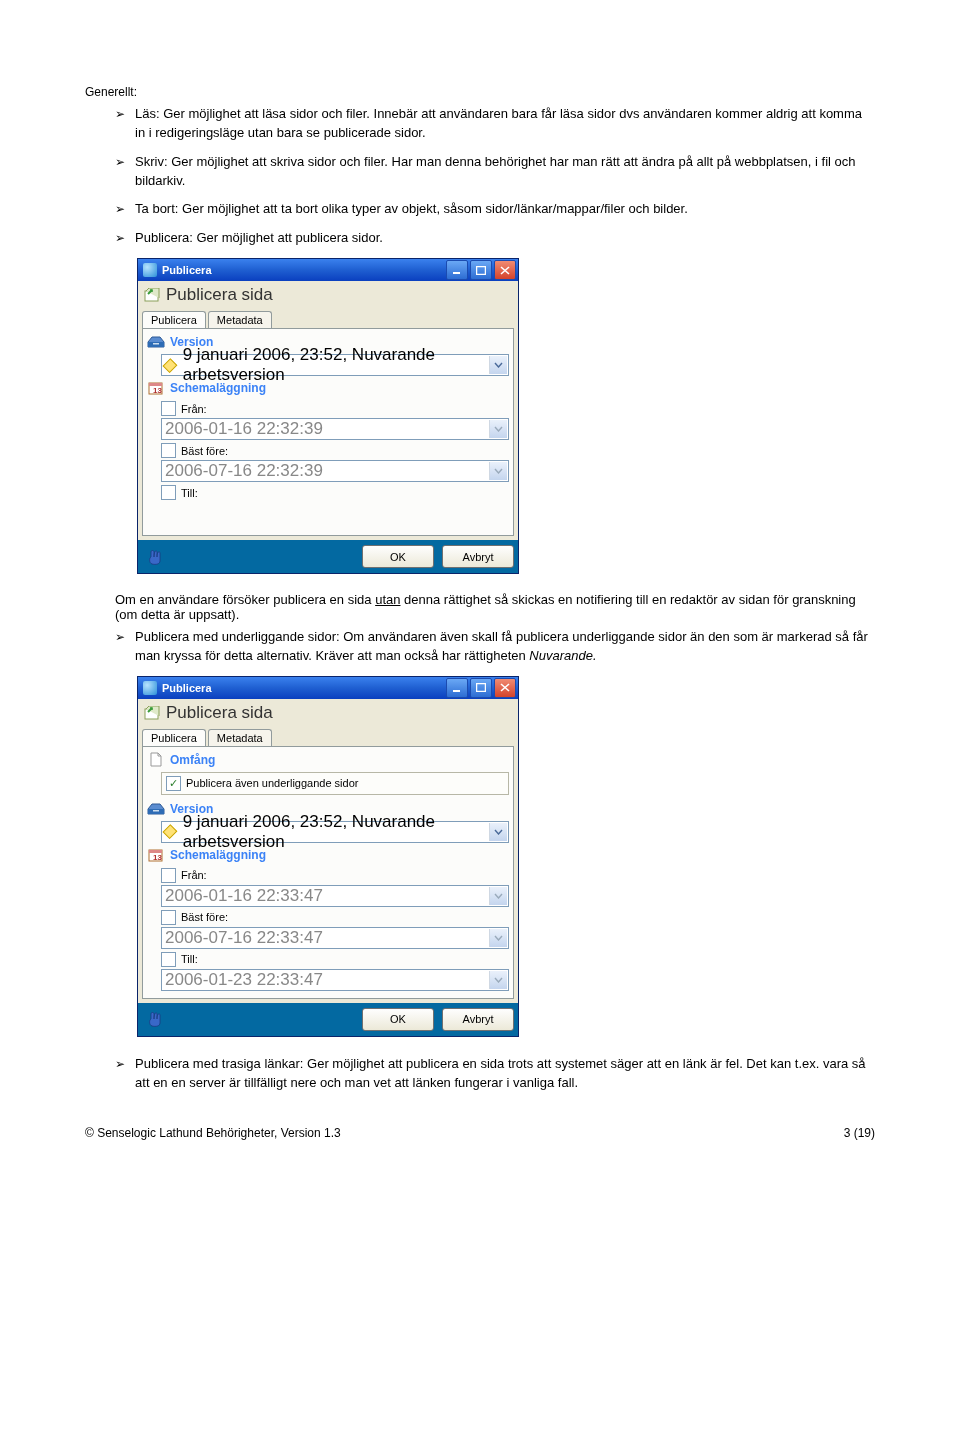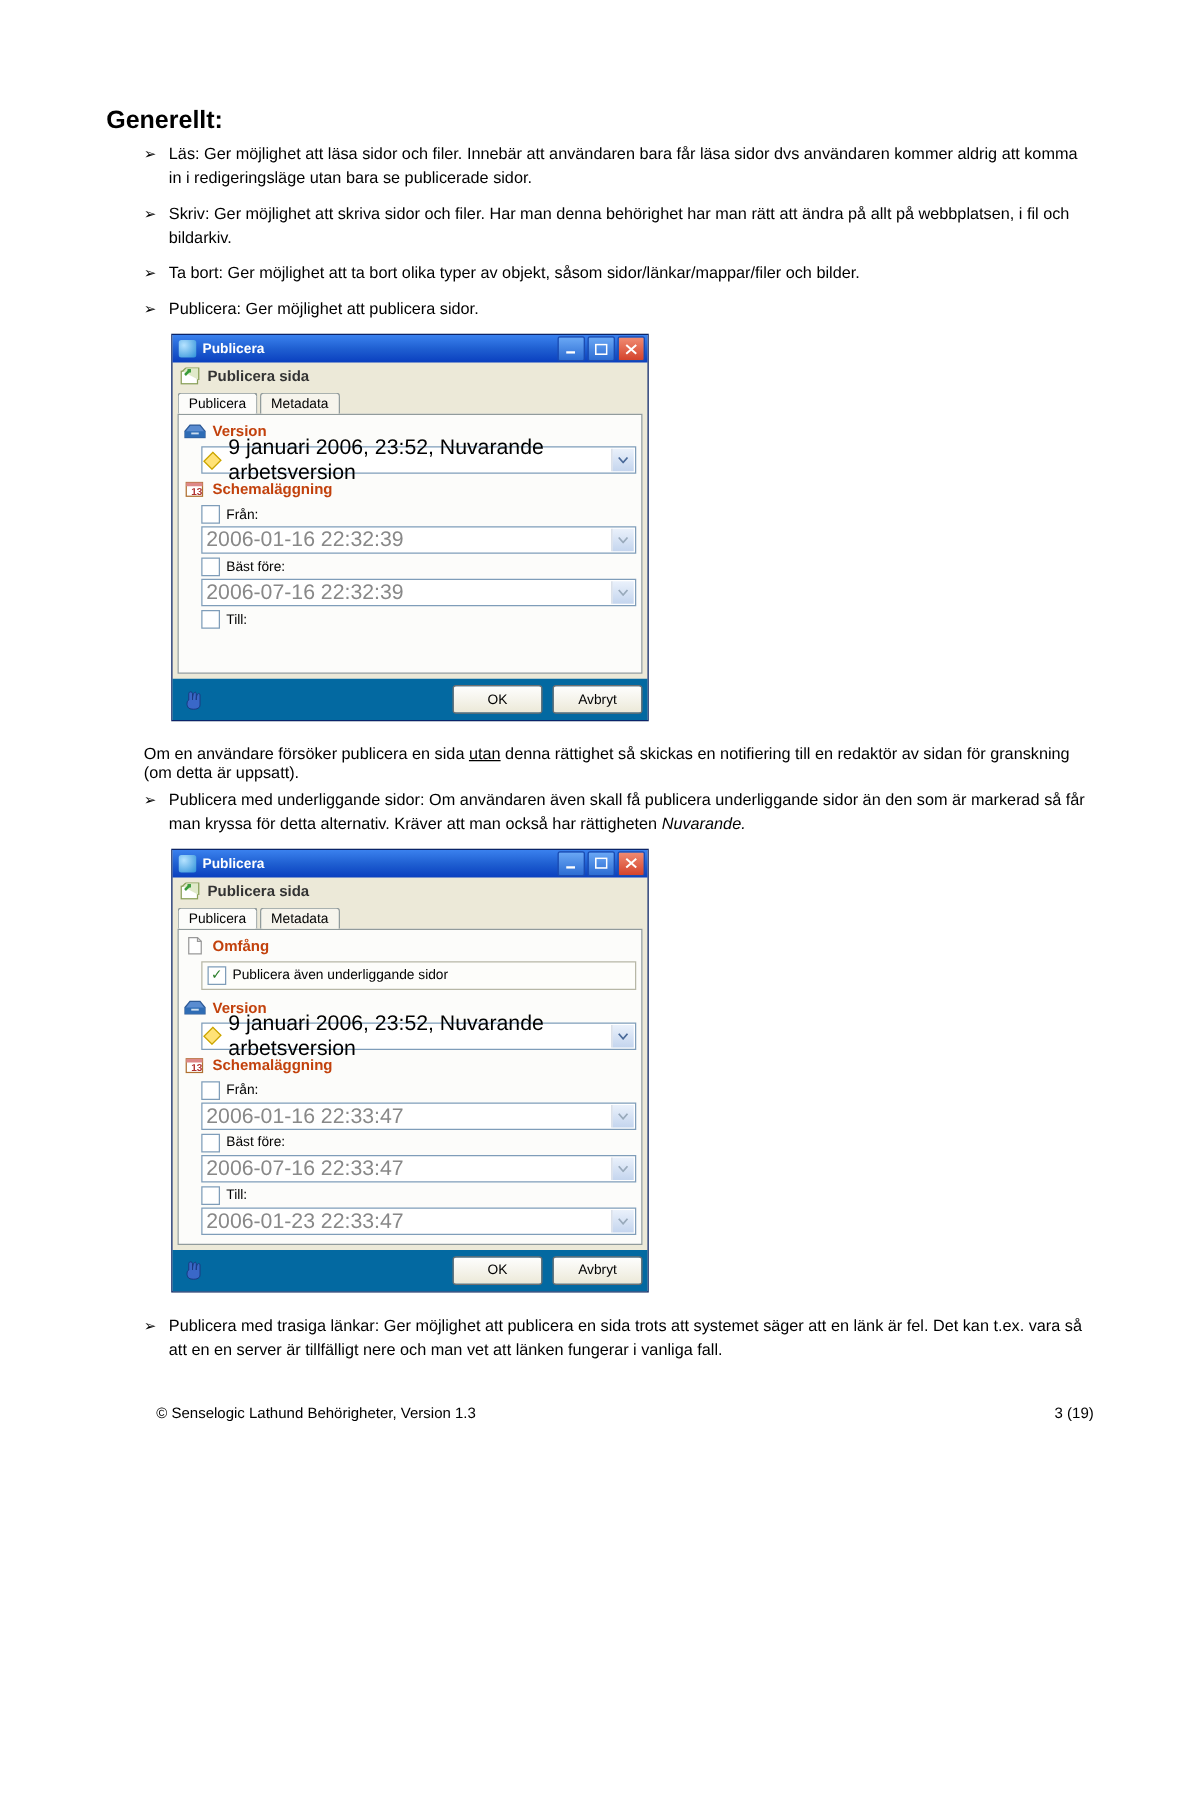--- a/index.html
+++ b/index.html
@@ -6,23 +6,22 @@
     font-family: Verdana, Tahoma, Arial, sans-serif;
     font-size: 13px;
     margin: 0;
     padding: 85px 85px 50px 85px;
     background: #fff;
     color: #000;
     width: 960px;
     box-sizing: border-box;
   }
   .heading {
-    font-size: 20px;
+    font-size: 12px;
     margin-bottom: 6px;
-    font-weight: bold;
   }
   .bullet-list {
     margin: 4px 0 10px 30px;
   }
   .bullet {
     display: flex;
     align-items: flex-start;
     margin: 6px 0 10px 0;
   }
   .bullet .mark {
@@ -70,21 +69,21 @@
     border: 1px solid #1b4bb0;
     border-radius: 2px;
     display: flex; align-items: center; justify-content: center;
   }
   .winbtn.min, .winbtn.max { background: linear-gradient(#6aa8f5,#2d6dd3); }
   .winbtn.close { background: linear-gradient(#f08b72,#d4432c); }
   .winbtn svg { display:block; }
   .crumb {
     padding: 4px 6px;
     display: flex; align-items: center;
-    font-size: 12px; font-weight: bold;
+    font-size: 17px; font-weight: normal;
     color: #333;
   }
   .crumb .c-icon {
     width: 16px; height: 14px;
     margin-right: 6px;
   }
   .tabs {
     display: flex; gap: 2px;
     padding: 0 4px; margin-top: 2px;
   }
@@ -99,21 +98,21 @@
   .tab.active { background: #fcfcfa; }
   .tabbody {
     border: 1px solid #919b9c;
     background: #fcfcfa;
     margin: 0 4px 4px 4px;
     padding: 4px;
   }
   .section-hdr {
     display: flex; align-items: center;
     font-weight: bold; font-size: 12px;
-    color: #c2410c;
+    color: #3b82f6;
     padding: 2px 0 3px 0;
   }
   .section-hdr .s-icon {
     width: 18px; height: 14px; margin-right: 5px;
     display: inline-flex; align-items:center; justify-content:center;
   }
   .field {
     margin: 2px 0 3px 14px;
   }
   .select, .txt {
@@ -166,21 +165,20 @@
     border:1px solid #c9a300;background:#ffe276;
     margin-right:4px;
   }
   .cal-icon svg, .page-icon svg, .open-icon svg { display:block; }
 
   .footer {
     display:flex;justify-content:space-between;
     font-size:12px;
     margin-top:28px;
     padding-top:6px;
-    margin-left:40px;
   }
   .omfang-box{
     border:1px solid #b7b7a6;
     background:#fdfdfa;
     padding:3px 4px;
     margin:2px 0 5px 14px;
     display:flex;align-items:center;gap:5px;
     font-size:11px;
   }
   .scroll-area { min-height: 30px; }

